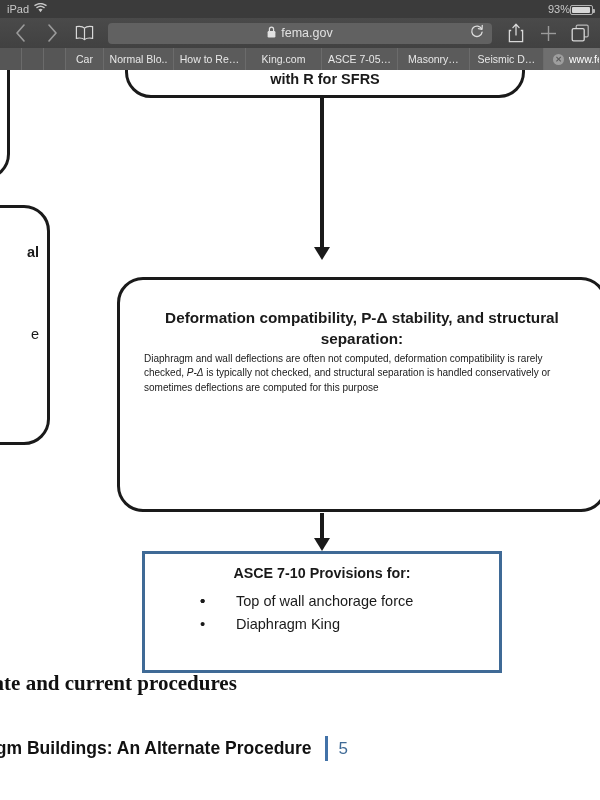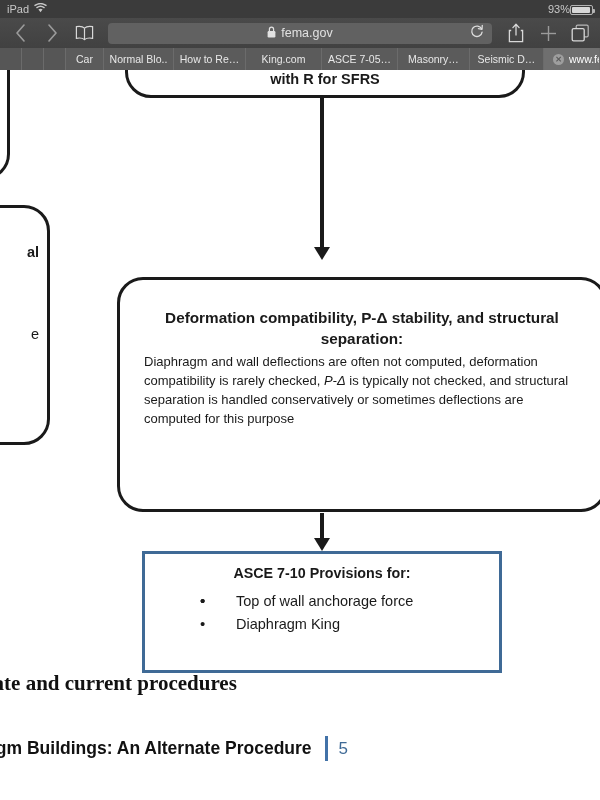--- a/index.html
+++ b/index.html
@@ -204,21 +204,21 @@
     margin-left: 40px;
   }
   #box-deformation .head {
     font-weight: bold;
     font-size: 15.3px;
     text-align: center;
     line-height: 1.36;
     margin-bottom: 2px;
   }
   #box-deformation .body {
-    font-size: 13px;
+    font-size: 10px;
     line-height: 1.48;
     text-align: left;
   }
   .ital { font-style: italic; }
 
   
   #box-asce {
     position: absolute;
     left: 142px; top: 481px;
     width: 360px; height: 122px;

